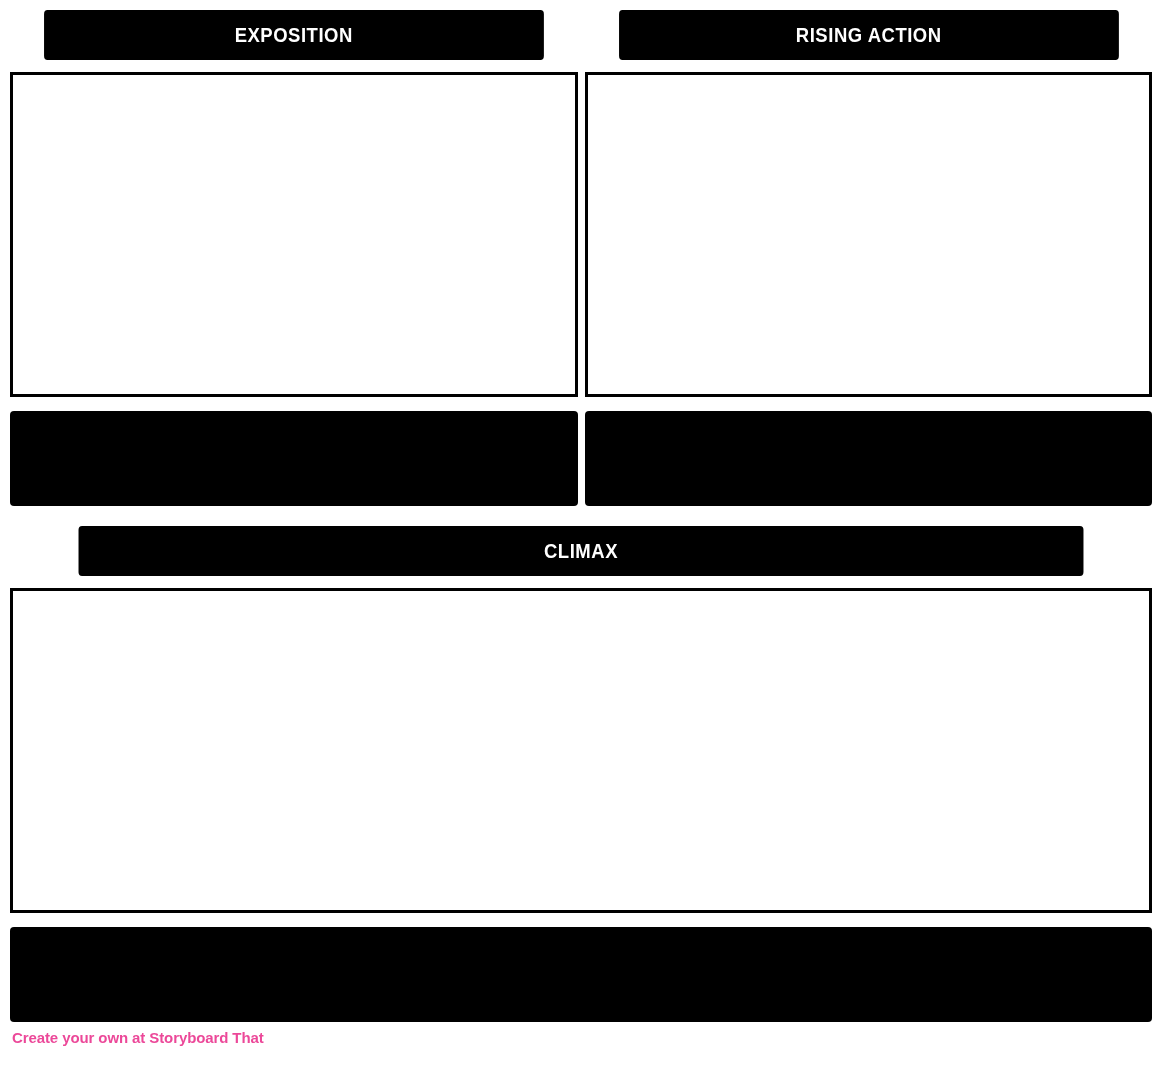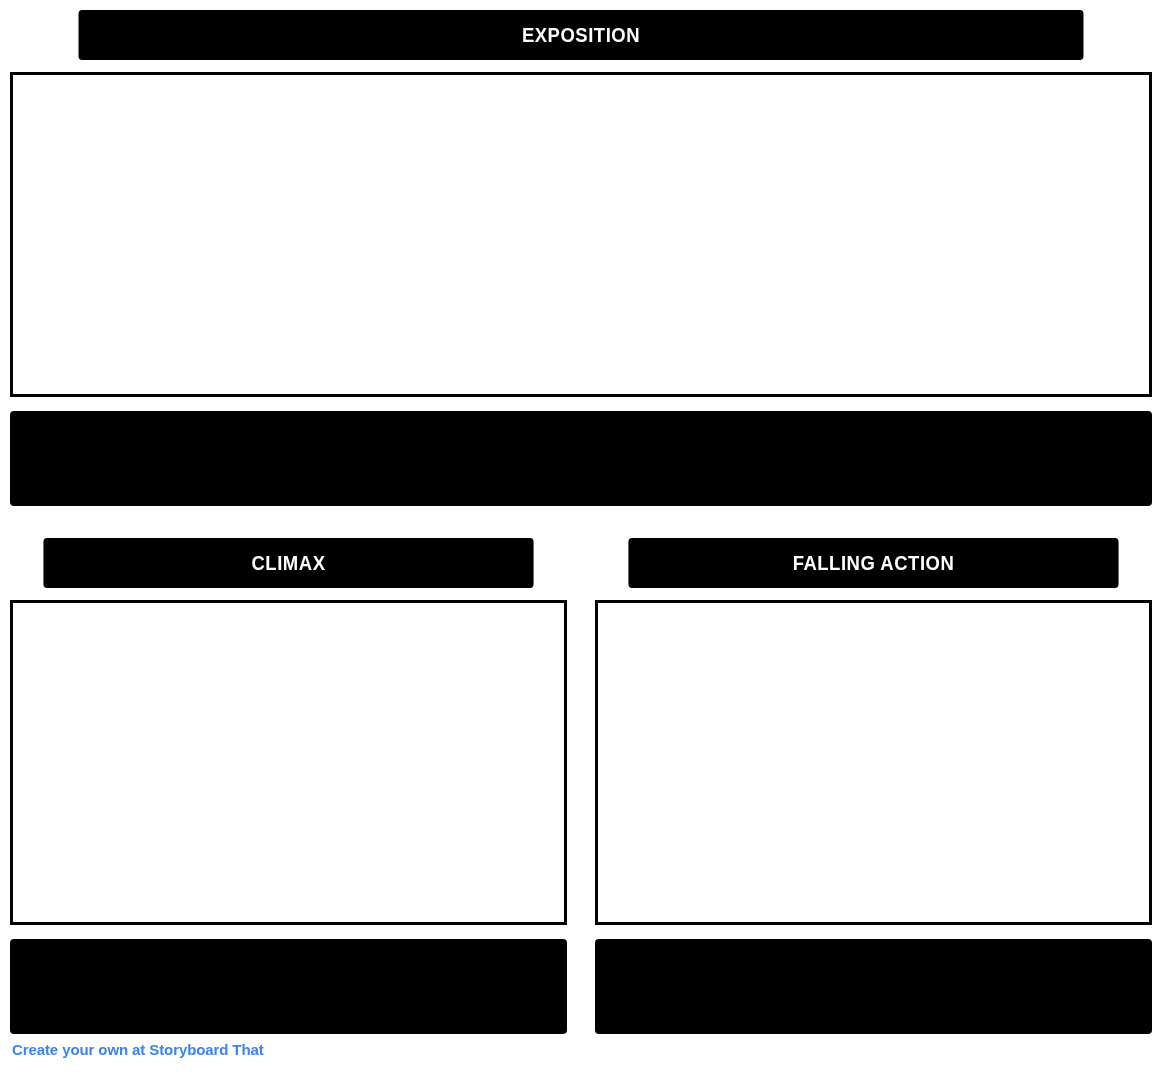--- a/index.html
+++ b/index.html
@@ -23,21 +23,21 @@
 
   .row {
     display: flex;
     width: 1164px;
     box-sizing: border-box;
     padding: 0 12px 0 10px;
     gap: 7px;
   }
 
   .row-1 { padding-top: 10px; }
-  .row-2 { padding-top: 32px; gap: 28px; }
+  .row-2 { padding-top: 20px; gap: 28px; }
 
   .cell {
     flex: 1 1 0;
     display: flex;
     flex-direction: column;
     min-width: 0;
   }
 
   .cell-title {
     height: 50px;
@@ -76,54 +76,54 @@
     color: #ffffff;
     font-size: 14px;
     padding: 6px 8px;
     overflow: hidden;
   }
 
   .footer {
     padding: 7px 0 0 12px;
     font-size: 15px;
     font-weight: bold;
-    color: #3b82f6;
+    color: #ec4899;
     letter-spacing: -0.1px;
     font-family: "Liberation Sans", sans-serif;
   }
 </style>
 </head>
 <body>
 
 <div id="storyboard">
 
   <div class="row row-1">
 
     <div class="cell">
       <div class="cell-title">EXPOSITION</div>
       <div class="cell-canvas"></div>
       <div class="cell-desc"></div>
     </div>
 
 
+    <div class="cell">
+      <div class="cell-title">RISING ACTION</div>
+      <div class="cell-canvas"></div>
+      <div class="cell-desc"></div>
+    </div>
 
   </div>
 
   <div class="row row-2">
 
     <div class="cell">
       <div class="cell-title">CLIMAX</div>
       <div class="cell-canvas"></div>
       <div class="cell-desc"></div>
     </div>
 
-    <div class="cell">
-      <div class="cell-title">FALLING ACTION</div>
-      <div class="cell-canvas"></div>
-      <div class="cell-desc"></div>
-    </div>
 
 
   </div>
 
   <div class="footer">Create your own at Storyboard That</div>
 
 </div>
 
 </body></html>

